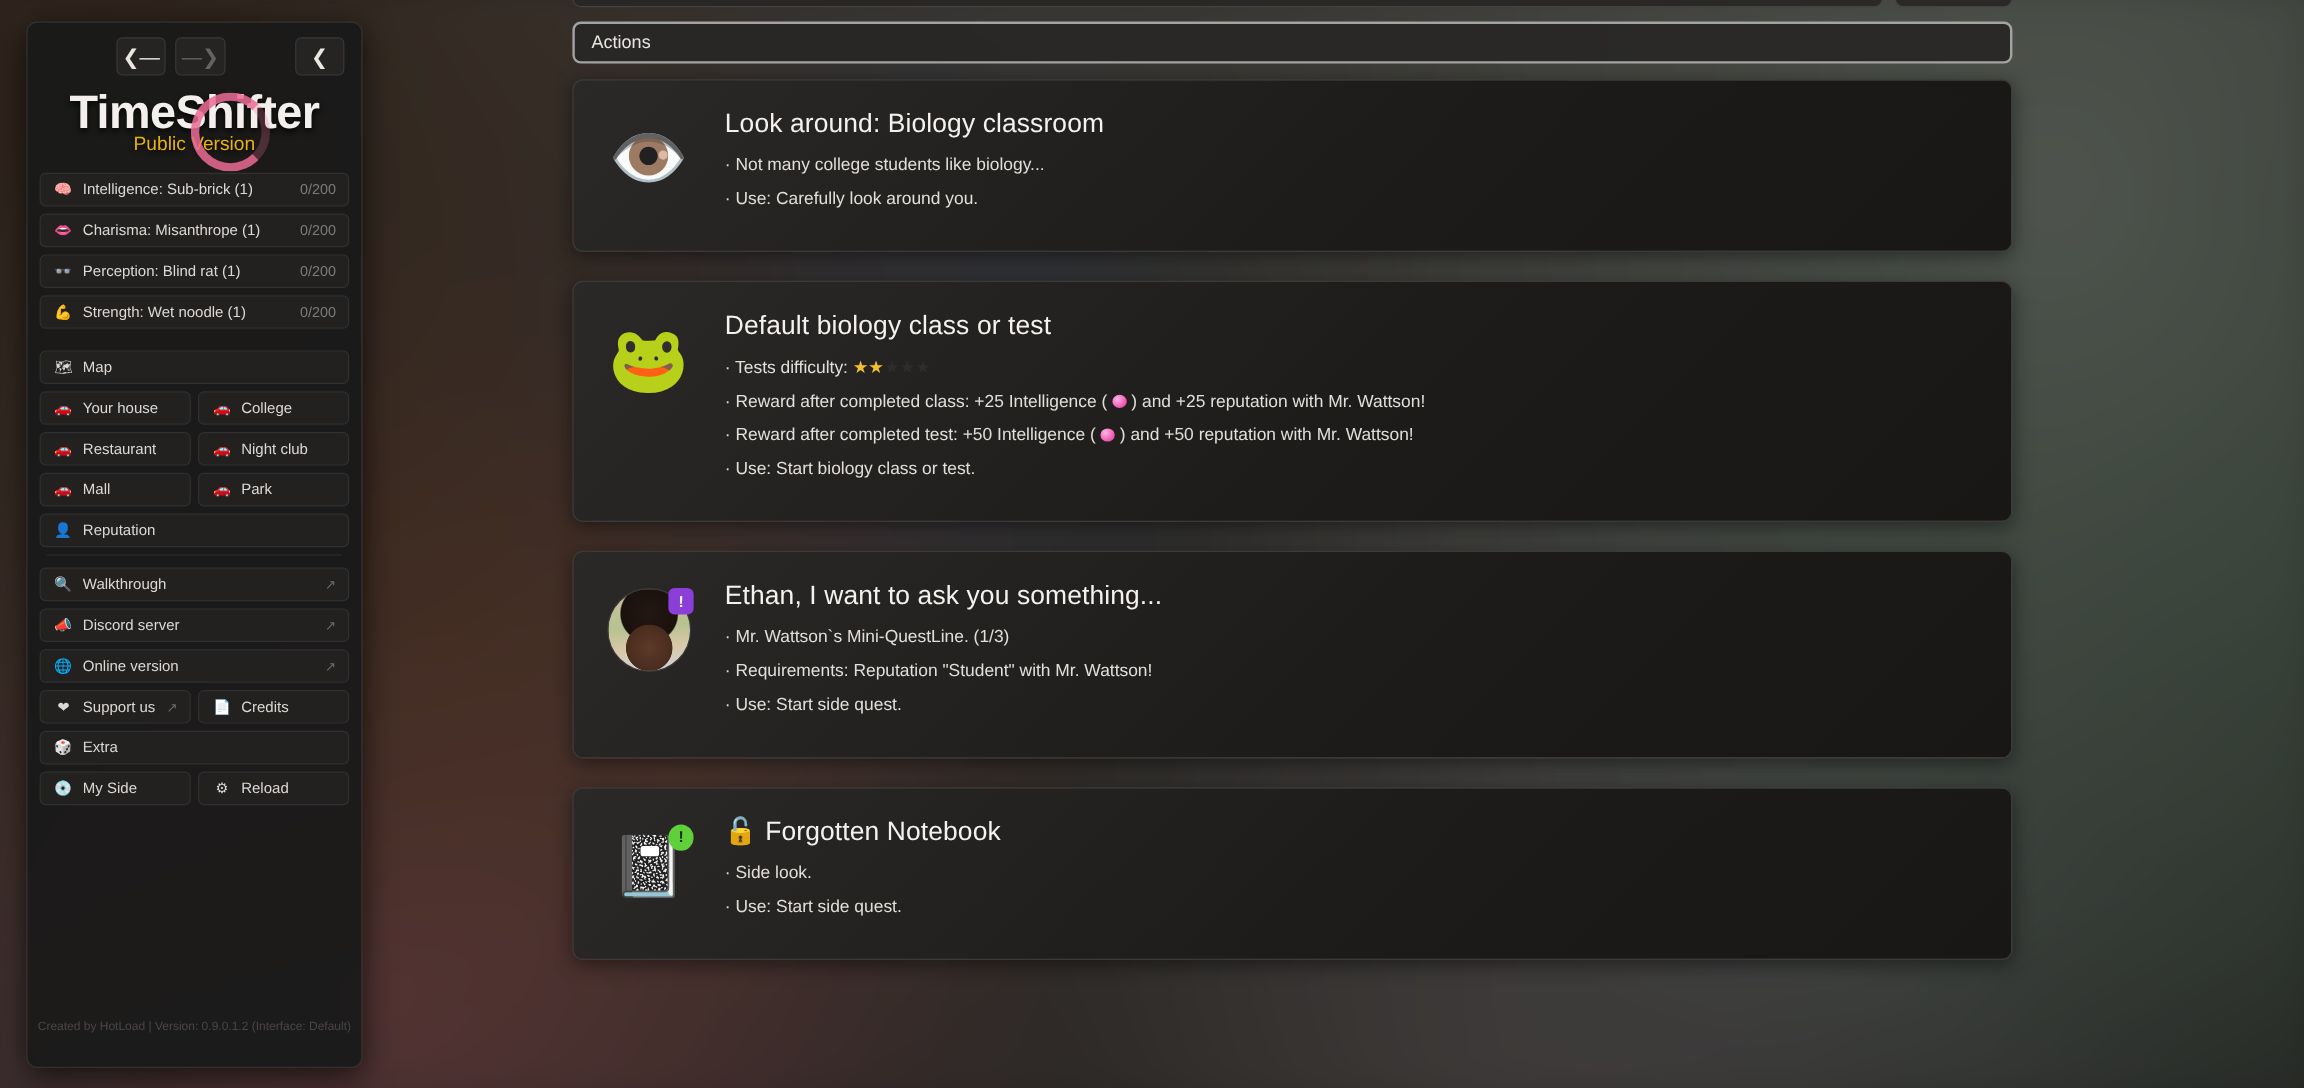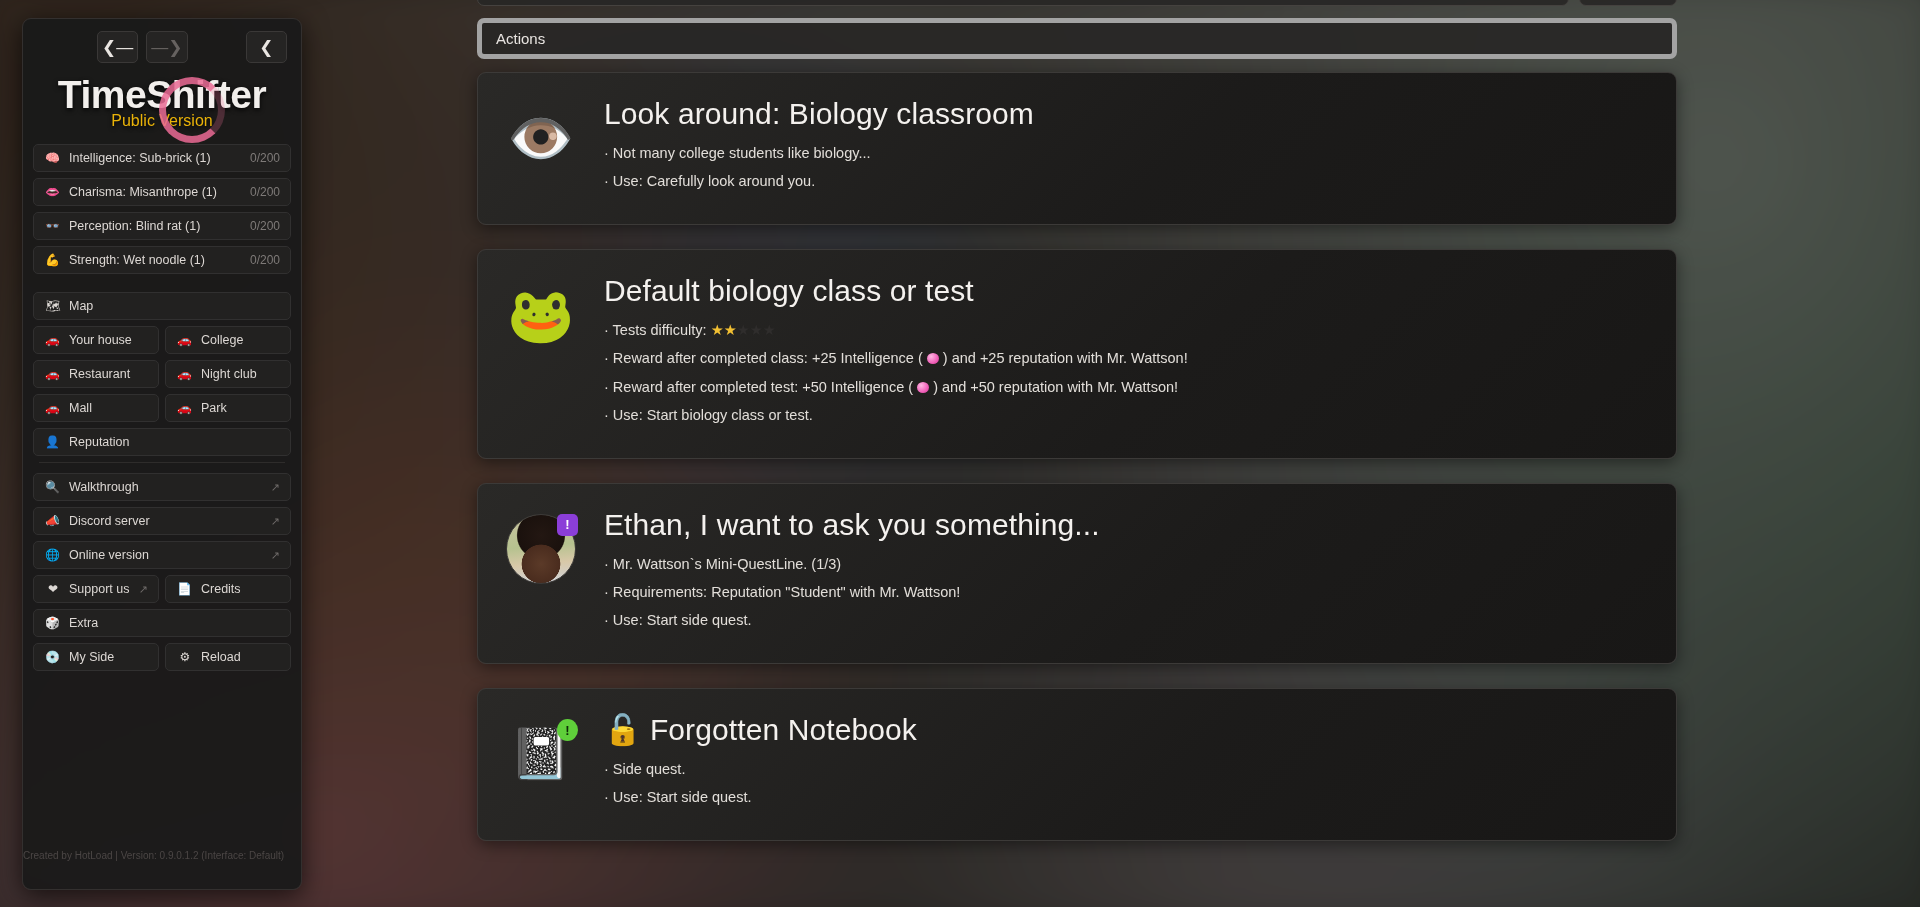--- a/index.html
+++ b/index.html
@@ -135,34 +135,35 @@
   .ext { margin-left: auto; color: #6f6b69; font-size: 11px; }
 
   .divider {
     margin: 6px 16px 10px 16px;
     height: 1px; background: #2e2c2b;
   }
 
   .foot {
     position: absolute;
     left: 0; right: 0; bottom: 28px;
+    text-align: center;
     font-size: 10px;
     color: #4b4645;
     filter: blur(.3px);
   }
 
   
   #main {
     position: absolute;
     left: 477px; top: -28px;
     width: 1200px;
   }
   .section-head {
     background: rgba(40,39,38,.93);
-    border: 5px solid #a3a3a3;
+    border: 2px solid #a3a3a3;
     border-radius: 7px;
     padding: 7px 14px;
     font-size: 15px; color: #e8e4e1;
     margin-bottom: 13px;
   }
   .stub-row { display: flex; gap: 10px; margin-bottom: 12px; }
   .stub {
     height: 34px;
     background: rgba(40,39,38,.93);
     border: 1px solid #45423f;
@@ -203,21 +204,21 @@
     width: 21px; height: 22px;
     display: flex; align-items: center; justify-content: center;
     font-size: 13px; font-weight: bold; color: #fff;
     border-radius: 5px;
   }
   .badge.purple { background: #8b3ed8; }
   .badge.green  { background: #5fcf3a; border-radius: 50%; color: #0d2a06; }
 
   .card-body { flex: 1; min-width: 0; padding-top: 2px; }
   .card-title {
-    font-size: 30px; color: #f4f1ee;
+    font-size: 22px; color: #f4f1ee;
     font-weight: normal; letter-spacing: .1px;
     margin-bottom: 14px; line-height: 1.1;
   }
   .card-line {
     font-size: 14.5px; color: #e2ded9;
     margin-bottom: 10px; line-height: 1.25;
   }
   .star-on  { color: #f2c033; }
   .star-off { color: #2f2d2c; }
   .dot-pink {
@@ -407,17 +408,17 @@
   <div class="card">
     <div class="card-icon">
       <span style="font-size:50px">📓</span>
       <div class="badge green">!</div>
     </div>
     <div class="card-body">
       <div class="card-title">
         <span>🔓</span>
         <span>Forgotten Notebook</span>
       </div>
-      <div class="card-line">· Side quest.</div>
+      <div class="card-line">· Side look.</div>
       <div class="card-line">· Use: Start side quest.</div>
     </div>
   </div>
 </div>
 
 </body></html>

